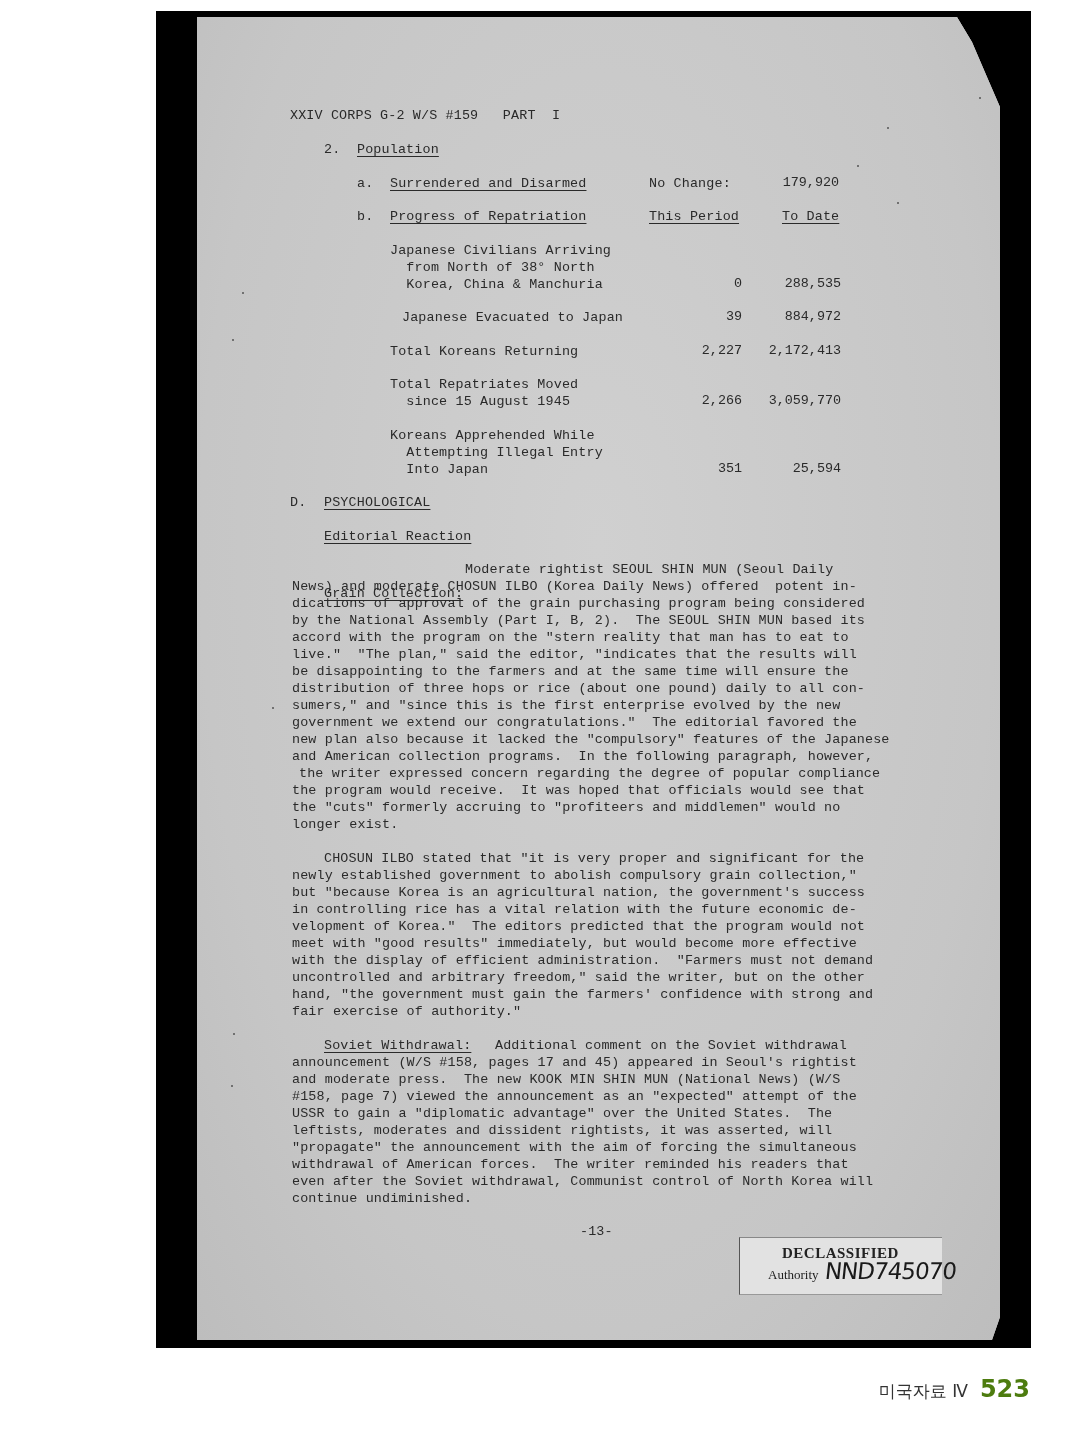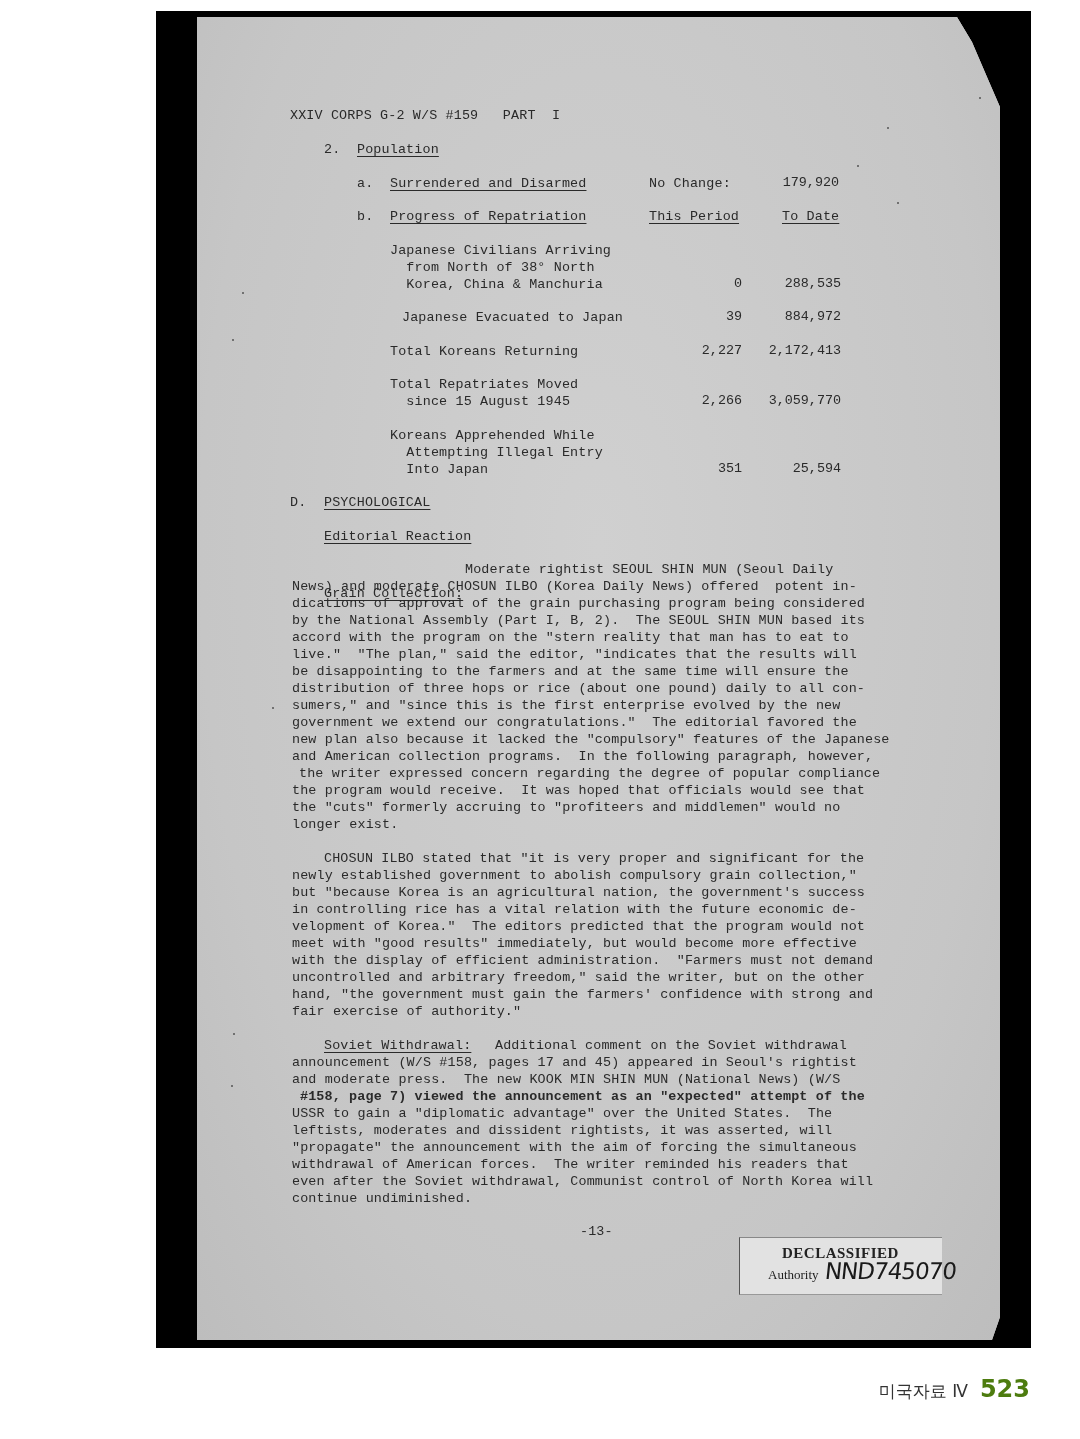--- a/index.html
+++ b/index.html
@@ -126,21 +126,21 @@
       <div class="t" style="left:95px; top:952px;">uncontrolled and arbitrary freedom," said the writer, but on the other</div>
       <div class="t" style="left:95px; top:969px;">hand, "the government must gain the farmers' confidence with strong and</div>
       <div class="t" style="left:95px; top:986px;">fair exercise of authority."</div>
     </div>
 
     <div>
       <div class="t u" style="left:127px; top:1020px;">Soviet Withdrawal:</div>
       <div class="t" style="left:298px; top:1020px;">Additional comment on the Soviet withdrawal</div>
       <div class="t" style="left:95px; top:1037px;">announcement (W/S #158, pages 17 and 45) appeared in Seoul's rightist</div>
       <div class="t" style="left:95px; top:1054px;">and moderate press.  The new KOOK MIN SHIN MUN (National News) (W/S</div>
-      <div class="t" style="left:103px; top:1071px;font-weight:bold;">#158, page 7) viewed the announcement as an "expected" attempt of the</div>
+      <div class="t" style="left:95px; top:1071px;">#158, page 7) viewed the announcement as an "expected" attempt of the</div>
       <div class="t" style="left:95px; top:1088px;">USSR to gain a "diplomatic advantage" over the United States.  The</div>
       <div class="t" style="left:95px; top:1105px;">leftists, moderates and dissident rightists, it was asserted, will</div>
       <div class="t" style="left:95px; top:1122px;">"propagate" the announcement with the aim of forcing the simultaneous</div>
       <div class="t" style="left:95px; top:1139px;">withdrawal of American forces.  The writer reminded his readers that</div>
       <div class="t" style="left:95px; top:1156px;">even after the Soviet withdrawal, Communist control of North Korea will</div>
       <div class="t" style="left:95px; top:1173px;">continue undiminished.</div>
     </div>
 
     <div class="t" style="left:383px; top:1206px;">-13-</div>
 

